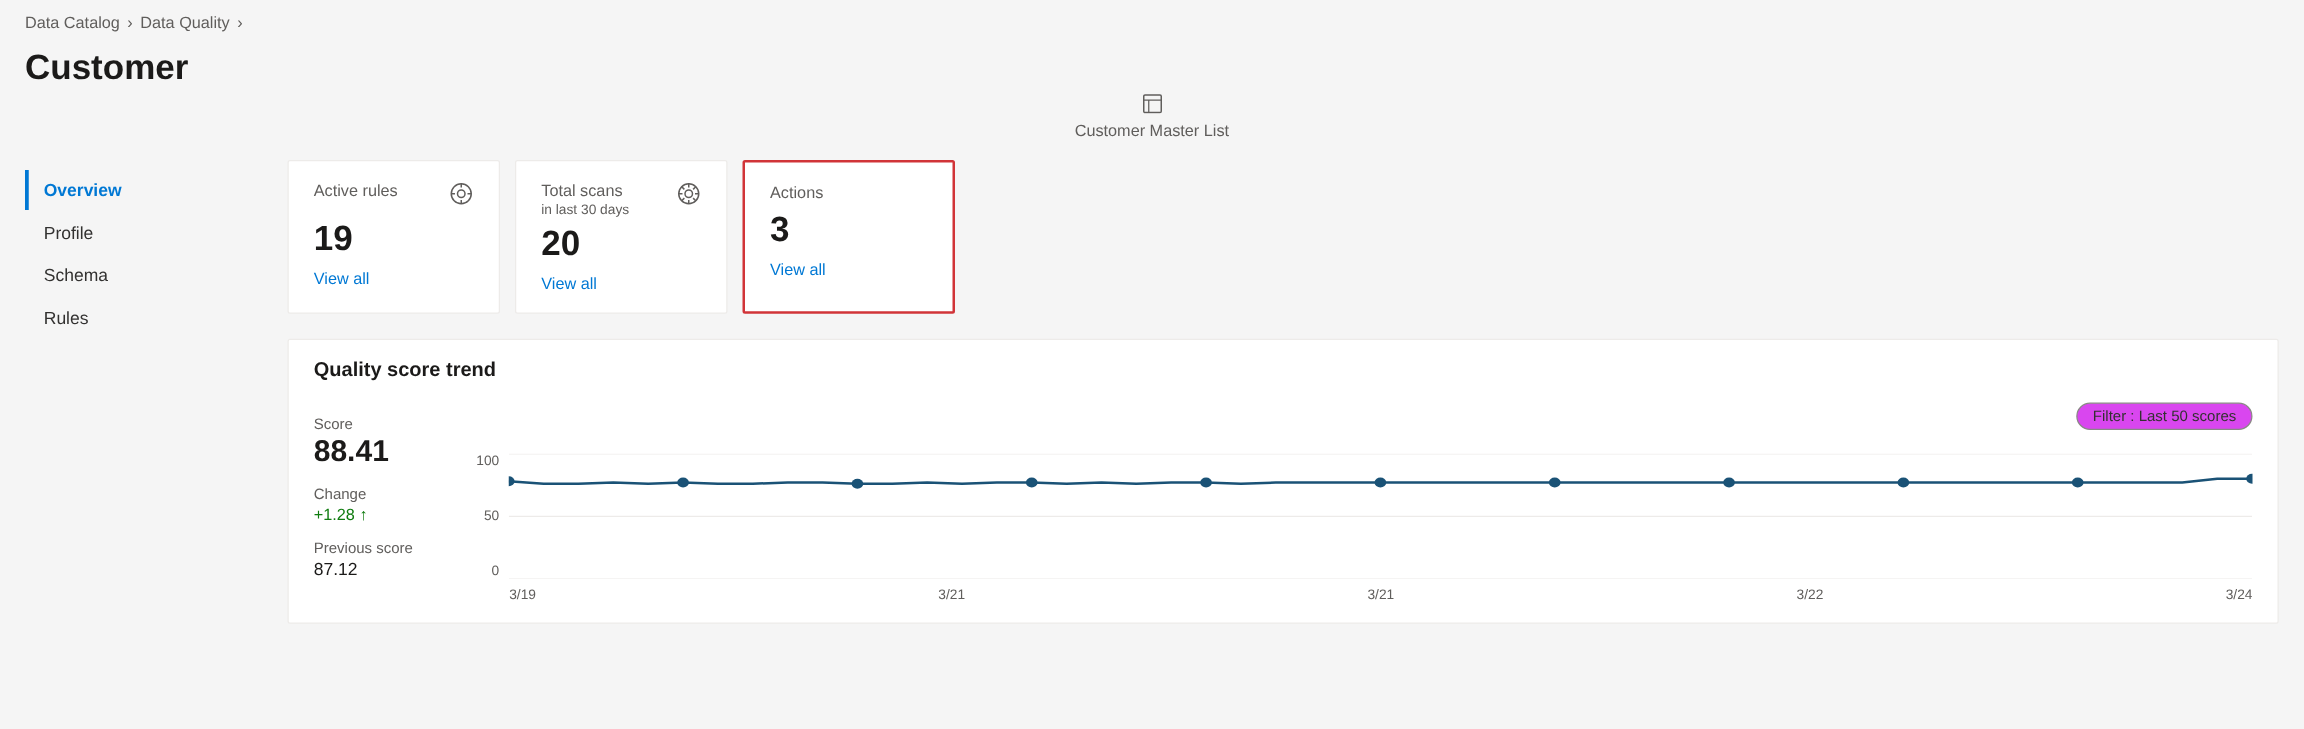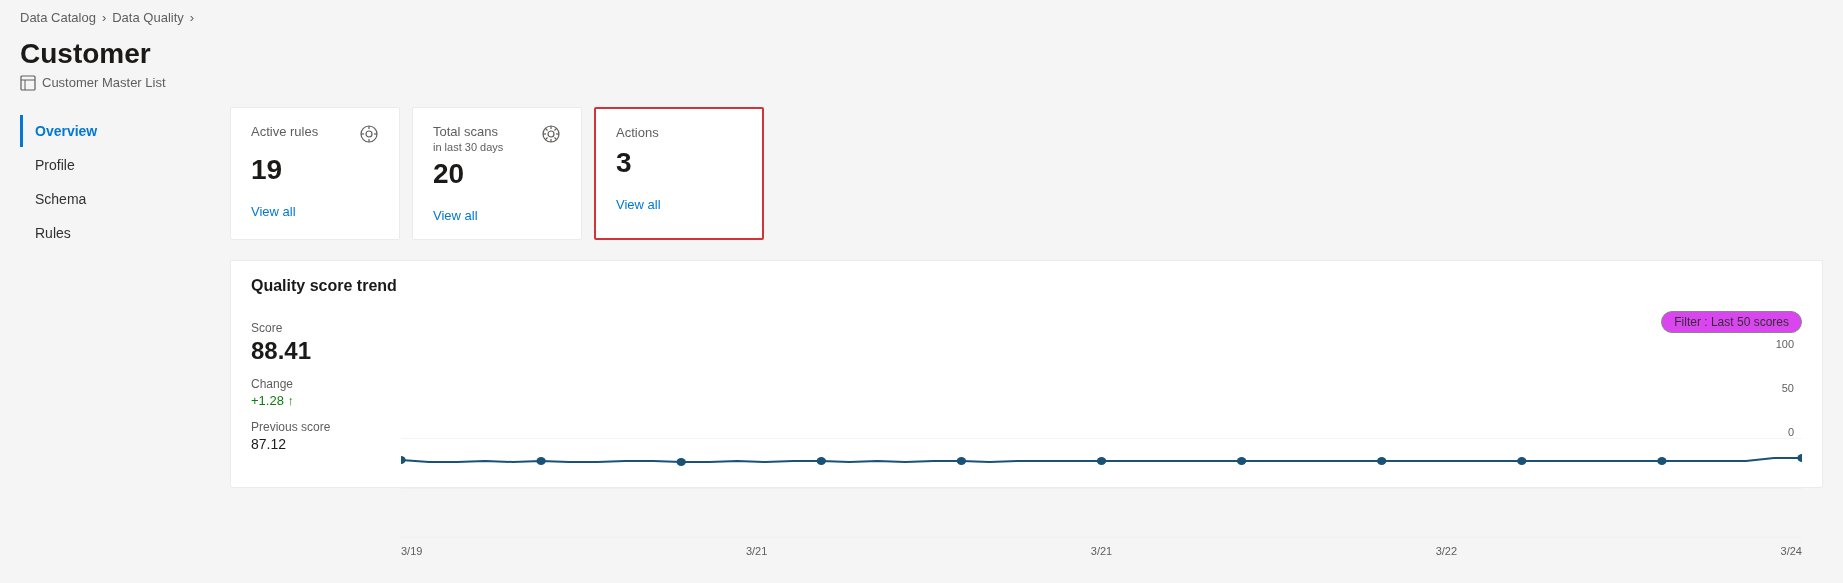--- a/index.html
+++ b/index.html
@@ -6,45 +6,45 @@
     body { font-family: 'Segoe UI', Arial, sans-serif; background: #f5f5f5; color: #323130; font-size: 14px; }
     
     .page-container { background: #f5f5f5; min-height: 583px; }
     
     .breadcrumb-bar { padding: 10px 20px 4px 20px; display: flex; align-items: flex-end; gap: 6px; font-size: 13px; color: #605e5c; }
     .breadcrumb-separator { color: #605e5c; }
     .breadcrumb-item { color: #605e5c; cursor: pointer; }
     
     .page-header { padding: 8px 20px 16px 20px; background: #f5f5f5; }
     .page-title { font-size: 28px; font-weight: 600; color: #1b1a19; line-height: 1.2; margin-bottom: 4px; }
-    .page-subtitle { display: flex; align-items: center; gap: 6px; color: #605e5c; font-size: 13px; }
+    .page-subtitle { display: flex; align-items: center; gap: 6px; color: #605e5c; font-size: 13px; flex-direction: column; }
     .table-icon { width: 16px; height: 16px; display: inline-flex; align-items: center; justify-content: center; color: #605e5c; }
     
     .main-content { display: flex; padding: 0 20px; gap: 0; background: #f5f5f5; }
     
     .left-nav { width: 200px; min-width: 160px; padding-top: 8px; flex-shrink: 0; }
     .nav-item { padding: 8px 12px; cursor: pointer; font-size: 14px; color: #323130; border-left: 3px solid transparent; margin-bottom: 2px; }
     .nav-item.active { border-left: 3px solid #0078d4; color: #0078d4; font-weight: 600; background: transparent; }
     
     .content-area { flex: 1; padding-left: 10px; }
     
     .cards-row { display: flex; gap: 12px; margin-bottom: 20px; }
     
     .card { background: #ffffff; border: 1px solid #edebe9; padding: 16px 20px; min-width: 170px; max-width: 220px; position: relative; border-radius: 2px; }
     .card.highlighted { border: 2px solid #d13438; }
     .card-header { display: flex; justify-content: space-between; align-items: flex-start; }
     .card-title { font-size: 13px; color: #605e5c; margin-bottom: 2px; }
     .card-subtitle { font-size: 11px; color: #605e5c; }
     .card-icon { color: #605e5c; font-size: 18px; }
-    .card-value { font-size: 28px; font-weight: 600; color: #1b1a19; margin: 6px 0 18px 0; line-height: 1.1; }
+    .card-value { font-size: 28px; font-weight: 600; color: #1b1a19; margin: 6px 0 8px 0; line-height: 1.1; }
     .card-link { color: #0078d4; font-size: 13px; cursor: pointer; text-decoration: none; }
     
     .chart-section { background: #ffffff; border: 1px solid #edebe9; padding: 16px 20px; border-radius: 2px; margin-right: 0; }
     .chart-section-title { font-size: 16px; font-weight: 600; color: #1b1a19; margin-bottom: 16px; }
-    .chart-area { display: flex; gap: 20px; }
+    .chart-area { display: flex; }
     .chart-stats { min-width: 130px; padding-top: 10px; }
     .stat-label { font-size: 12px; color: #605e5c; margin-bottom: 2px; }
     .stat-value { font-size: 24px; font-weight: 600; color: #1b1a19; margin-bottom: 12px; }
     .stat-change { font-size: 13px; color: #107c10; margin-bottom: 12px; }
     .stat-prev-label { font-size: 12px; color: #605e5c; margin-bottom: 2px; }
     .stat-prev-value { font-size: 14px; color: #1b1a19; }
     
     .chart-graph { flex: 1; position: relative; height: 160px; }
     .filter-btn { position: absolute; top: 0; right: 0; background: #d946ef; border: 1px solid #8a8886; border-radius: 12px; padding: 3px 12px; font-size: 12px; color: #323130; cursor: pointer; }
     
@@ -151,21 +151,21 @@
             <div class="stat-value">88.41</div>
             <div class="stat-label">Change</div>
             <div class="stat-change">+1.28 ↑</div>
             <div class="stat-prev-label">Previous score</div>
             <div class="stat-prev-value">87.12</div>
           </div>
 
           <div class="chart-graph">
             <button class="filter-btn">Filter : Last 50 scores</button>
 
-            <div style="display:flex; margin-top:27px;flex-direction:column;">
+            <div style="display:flex; margin-top:41px;">
               <div style="display:flex; flex-direction:column; justify-content:space-between; height:100px; margin-right:8px; text-align:right;">
                 <span style="font-size:11px;color:#605e5c;">100</span>
                 <span style="font-size:11px;color:#605e5c;">50</span>
                 <span style="font-size:11px;color:#605e5c;">0</span>
               </div>
               <div style="flex:1; position:relative;">
                 <svg width="100%" height="100" viewBox="0 0 1200 100" preserveAspectRatio="none">
 
                   <line x1="0" y1="0" x2="1200" y2="0" stroke="#edebe9" stroke-width="1"></line>
                   <line x1="0" y1="50" x2="1200" y2="50" stroke="#edebe9" stroke-width="1"></line>

